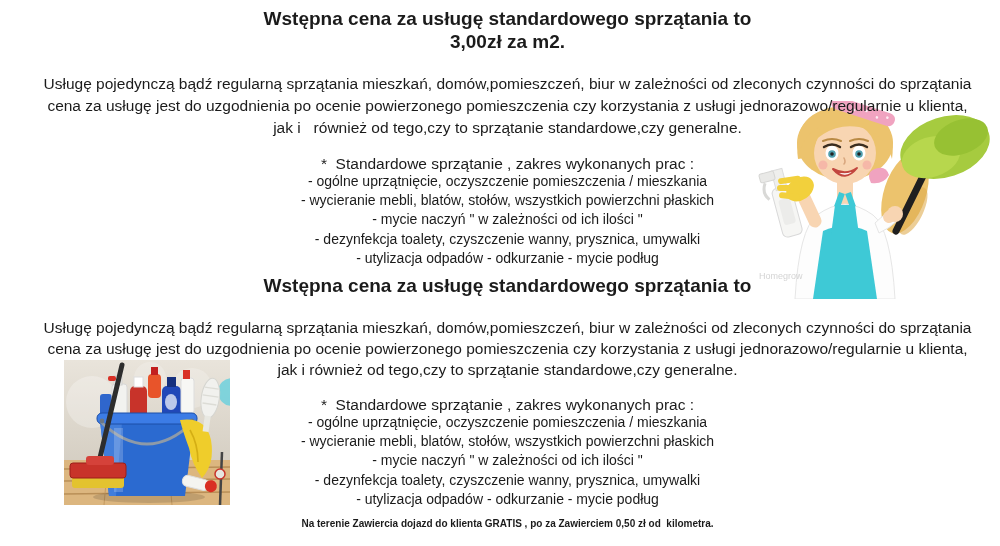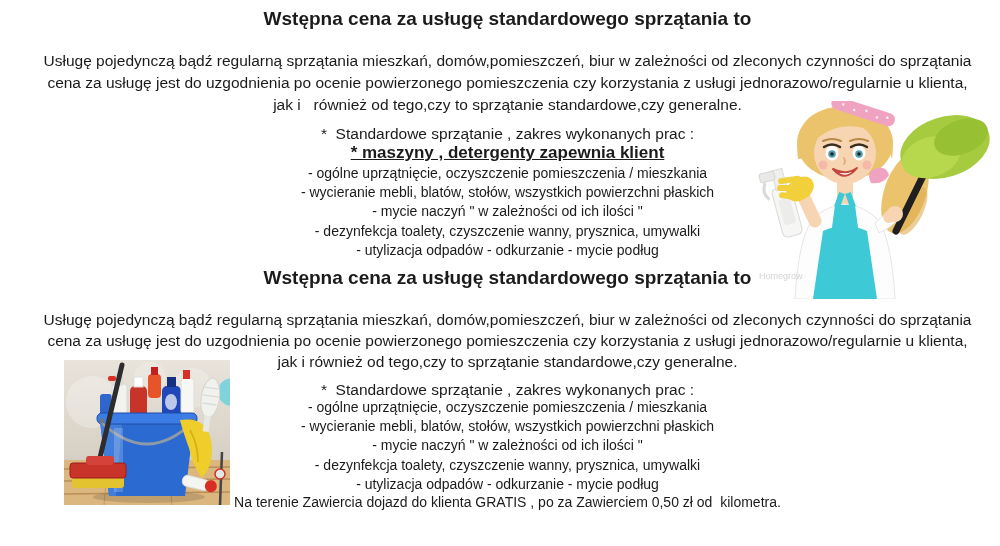--- a/index.html
+++ b/index.html
@@ -12,24 +12,24 @@
     position:relative;width:1000px;height:546px;background:#fff;
     color:var(--ink);font-family:"Liberation Sans",sans-serif;
     text-align:center;overflow:hidden;
   }
   .heading{margin:0;font-size:19px;line-height:23px;font-weight:700;letter-spacing:0;}
   .sec1 .heading{padding-top:7px;}
   .sec2{margin-top:2px;}
   .sec2 .heading{padding-top:4px;margin-bottom:4px;}
   .para{margin:20px 0 0;font-size:15.5px;line-height:22px;white-space:pre-wrap;}
   .sec2 .para{line-height:21px;}
-  .note{font-size:15.5px;line-height:17px;white-space:pre-wrap;margin-top:9px;}
+  .note{font-size:15.5px;line-height:17px;white-space:pre-wrap;margin-top:16px;}
   .subhead{font-size:17px;font-weight:700;text-decoration:underline;line-height:20px;margin:1px 0;}
   .item{font-size:14px;line-height:19.2px;white-space:pre-wrap;}
-  .footer-line{font-weight:400;font-size:14px;white-space:pre-wrap;}
+  .footer-line{margin-top:9px;font-weight:700;font-size:10px;white-space:pre-wrap;}
   .art{position:absolute;z-index:1;}
   .art-maid{left:753px;top:101px;width:245px;height:198px;text-align:right;}
   .art-bucket{left:64px;top:360px;width:166px;height:145px;}
   .textlayer{position:relative;z-index:2;padding-left:15px;}
   svg{display:block;}
 </style>
 </head>
 <body>
 
 <div class="page">
@@ -180,26 +180,26 @@
       </g>
       <circle cx="156" cy="114" r="5" fill="#e6e6e0" stroke="#c8332a" stroke-width="1.5"></circle>
     </svg>
   </div>
 
   <div class="textlayer">
 
     <section class="sec1">
       <h1 class="heading">
         <span>Wstępna cena za usługę standardowego sprzątania to</span><br>
+        <span>3,00zł za m2.</span>
       </h1>
       <p class="para">Usługę pojedynczą bądź regularną sprzątania mieszkań, domów,pomieszczeń, biur w zależności od zleconych czynności do sprzątania
 cena za usługę jest do uzgodnienia po ocenie powierzonego pomieszczenia czy korzystania z usługi jednorazowo/regularnie u klienta,
 jak i   również od tego,czy to sprzątanie standardowe,czy generalne.</p>
       <div class="note">*  Standardowe sprzątanie , zakres wykonanych prac :</div>
-      <div class="subhead">* maszyny , detergenty zapewnia klient</div>
       <div class="item">- ogólne uprzątnięcie, oczyszczenie pomieszczenia / mieszkania</div>
       <div class="item">- wycieranie mebli, blatów, stołów, wszystkich powierzchni płaskich</div>
       <div class="item">- mycie naczyń " w zależności od ich ilości "</div>
       <div class="item">- dezynfekcja toalety, czyszczenie wanny, prysznica, umywalki</div>
       <div class="item">- utylizacja odpadów - odkurzanie - mycie podług</div>
     </section>
 
     <section class="sec2">
       <h1 class="heading">
         <span>Wstępna cena za usługę standardowego sprzątania to</span><br>

